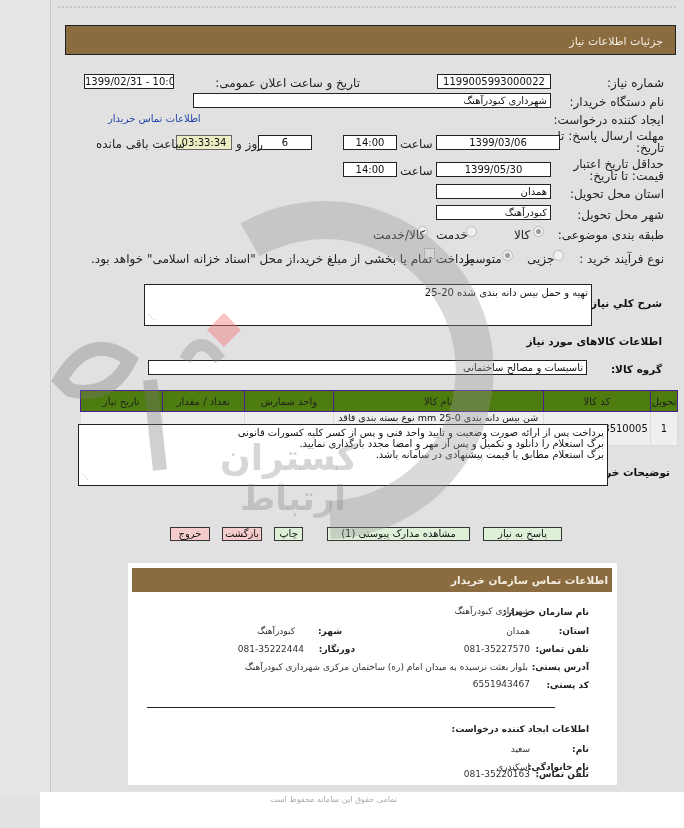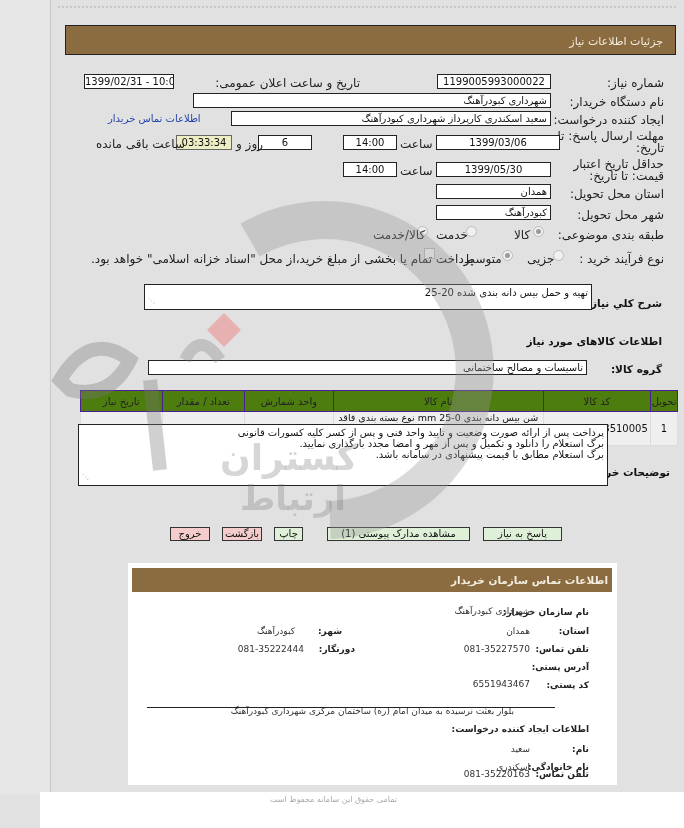--- a/index.html
+++ b/index.html
@@ -100,21 +100,20 @@
 
   <span class="lbl" style="right:12px; top:14px;">شماره نیاز:</span>
   <div class="box" style="left:379px; top:12px; width:114px;">1199005993000022</div>
   <span class="lbl" style="right:316px; top:14px;">تاریخ و ساعت اعلان عمومی:</span>
   <div class="box" style="left:26px; top:12px; width:90px;">1399/02/31 - 10:00</div>
 
   <span class="lbl" style="right:12px; top:33px;">نام دستگاه خریدار:</span>
   <div class="box right" style="left:135px; top:31px; width:358px;">شهرداری کبودرآهنگ</div>
 
   <span class="lbl" style="right:12px; top:51px;">ایجاد کننده درخواست:</span>
-  <div class="box right" style="left:173px; top:49px; width:320px;">سعید اسکندری کارپرداز شهرداری کبودرآهنگ</div>
   <span class="link" style="left:50px; top:51px;">اطلاعات تماس خریدار</span>
 
   <span class="lbl" style="right:12px; top:67px;">مهلت ارسال پاسخ: تا</span>
   <span class="lbl" style="right:12px; top:79px;">تاریخ:</span>
   <div class="box" style="left:378px; top:73px; width:124px;">1399/03/06</div>
   <span class="lbl" style="left:342px; top:75px;">ساعت</span>
   <div class="box" style="left:285px; top:73px; width:54px;">14:00</div>
   <div class="box" style="left:200px; top:73px; width:54px;">6</div>
   <span class="lbl" style="left:178px; top:75px;">روز و</span>
   <div class="box yellow" style="left:118px; top:73px; width:56px;">03:33:34</div>
@@ -142,21 +141,21 @@
 
   <span class="lbl" style="right:12px; top:190px;">نوع فرآیند خرید :</span>
   <span class="radio" style="left:495px; top:188px;"></span>
   <span class="lbl" style="left:469px; top:190px;">جزیی</span>
   <span class="radio on" style="left:444px; top:188px;"></span>
   <span class="lbl" style="left:406px; top:190px;">متوسط</span>
   <span class="checkbox" style="left:366px; top:186px;"></span>
   <span class="lbl" style="left:33px; top:190px;">پرداخت تمام یا بخشی از مبلغ خرید،از محل "اسناد خزانه اسلامی" خواهد بود.</span>
 
   <span class="bold-lbl" style="right:14px; top:235px;">شرح کلي نياز:</span>
-  <div class="textarea" style="left:86px; top:222px; width:448px; height:26px;">
+  <div class="textarea" style="left:86px; top:222px; width:448px; height:42px;">
     <span>تهیه و حمل بیس دانه بندی شده 20-25</span>
     <span class="grip">⋰</span>
   </div>
 
   <span class="bold-lbl" style="right:14px; top:273px;">اطلاعات کالاهای مورد نیاز</span>
 
   <span class="bold-lbl" style="right:14px; top:301px;">گروه کالا:</span>
   <div class="box right" style="left:90px; top:298px; width:439px;">تاسیسات و مصالح ساختمانی</div>
 
   <table class="items">
@@ -207,21 +206,21 @@
   <span class="c-val" style="right:87px; top:63px;">همدان</span>
   <span class="c-lbl" style="right:275px; top:63px;">شهر:</span>
   <span class="c-val" style="right:322px; top:63px;">کبودرآهنگ</span>
 
   <span class="c-lbl" style="right:28px; top:81px;">تلفن تماس:</span>
   <span class="c-val" style="right:87px; top:81px;">081-35227570</span>
   <span class="c-lbl" style="right:262px; top:81px;">دورنگار:</span>
   <span class="c-val" style="right:313px; top:81px;">081-35222444</span>
 
   <span class="c-lbl" style="right:28px; top:99px;">آدرس پستی:</span>
-  <span class="c-val" style="right:103px; top:99px;margin-top:44px;">بلوار بعثت نرسیده به میدان امام (ره) ساختمان مرکزی شهرداری کبودرآهنگ</span>
+  <span class="c-val" style="right:89px; top:99px;">بلوار بعثت نرسیده به میدان امام (ره) ساختمان مرکزی شهرداری کبودرآهنگ</span>
 
   <span class="c-lbl" style="right:28px; top:117px;">کد پستی:</span>
   <span class="c-val" style="right:87px; top:116px;">6551943467</span>
 
   <div class="c-line"></div>
 
   <span class="c-lbl" style="right:28px; top:161px;">اطلاعات ایجاد کننده درخواست:</span>
 
   <span class="c-lbl" style="right:28px; top:181px;">نام:</span>
   <span class="c-val" style="right:87px; top:181px;">سعید</span>

